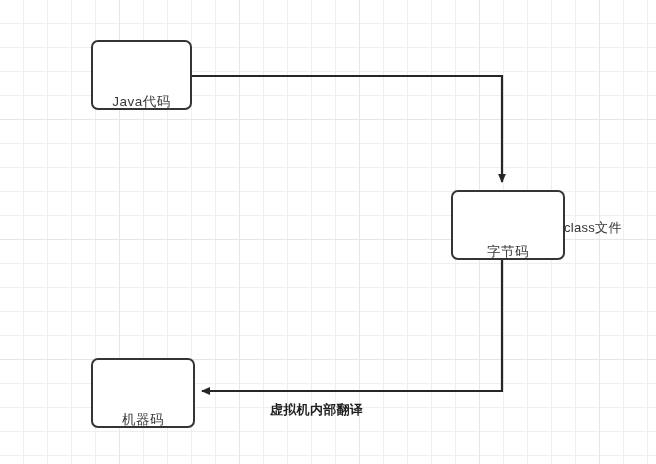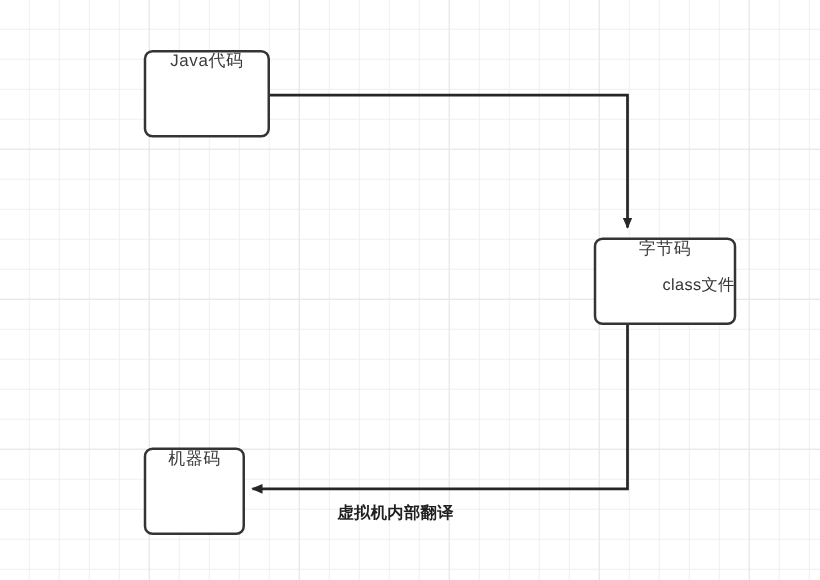--- a/index.html
+++ b/index.html
@@ -35,23 +35,22 @@
     height: 464px;
     pointer-events: none;
   }
   .node {
     position: absolute;
     box-sizing: border-box;
     background: #ffffff;
     border: 2px solid #343434;
     border-radius: 7px;
     display: flex;
-    align-items: flex-start;
+    align-items: flex-end;
     justify-content: center;
-    margin-left: 24px;
   }
   .node-label {
     font-size: 13.5px;
     color: #3a3a3a;
     letter-spacing: 0.5px;
     line-height: 1;
   }
   .edge-label {
     position: absolute;
     font-size: 13px;
@@ -64,25 +63,25 @@
   .side-label {
     position: absolute;
     font-size: 13px;
     color: #333333;
     white-space: nowrap;
     letter-spacing: 0.3px;
     line-height: 1;
   }
   #node-java   { left: 91px;  top: 40px;  width: 101px; height: 70px; }
   #node-byte   { left: 451px; top: 190px; width: 114px; height: 70px; }
-  #node-native { left: 91px;  top: 358px; width: 81px; height: 70px; }
+  #node-native { left: 91px;  top: 358px; width: 104px; height: 70px; }
 
   #label-compile   { left: 287px; top: 52px;  }
   #label-translate { left: 270px; top: 403px; }
-  #label-classfile { left: 530px; top: 221px; }
+  #label-classfile { left: 564px; top: 221px; }
 
   .watermark {
     position: absolute;
     left: 534px;
     top: 428px;
     display: flex;
     align-items: center;
     gap: 6px;
     opacity: 0.34;
     user-select: none;

